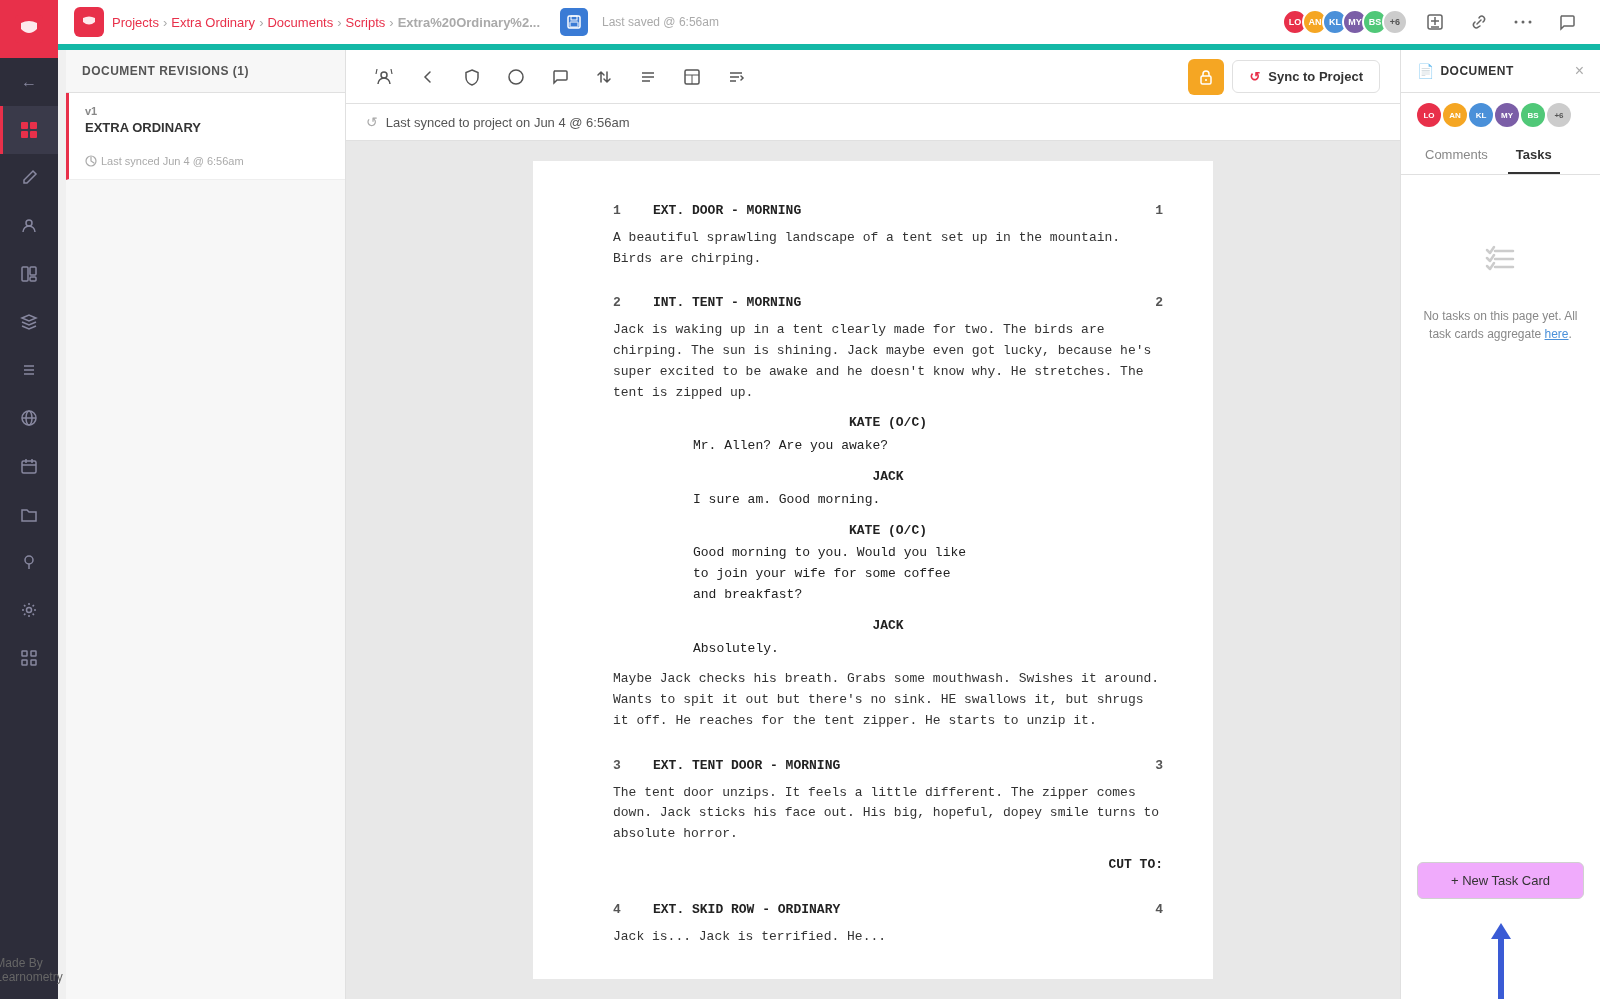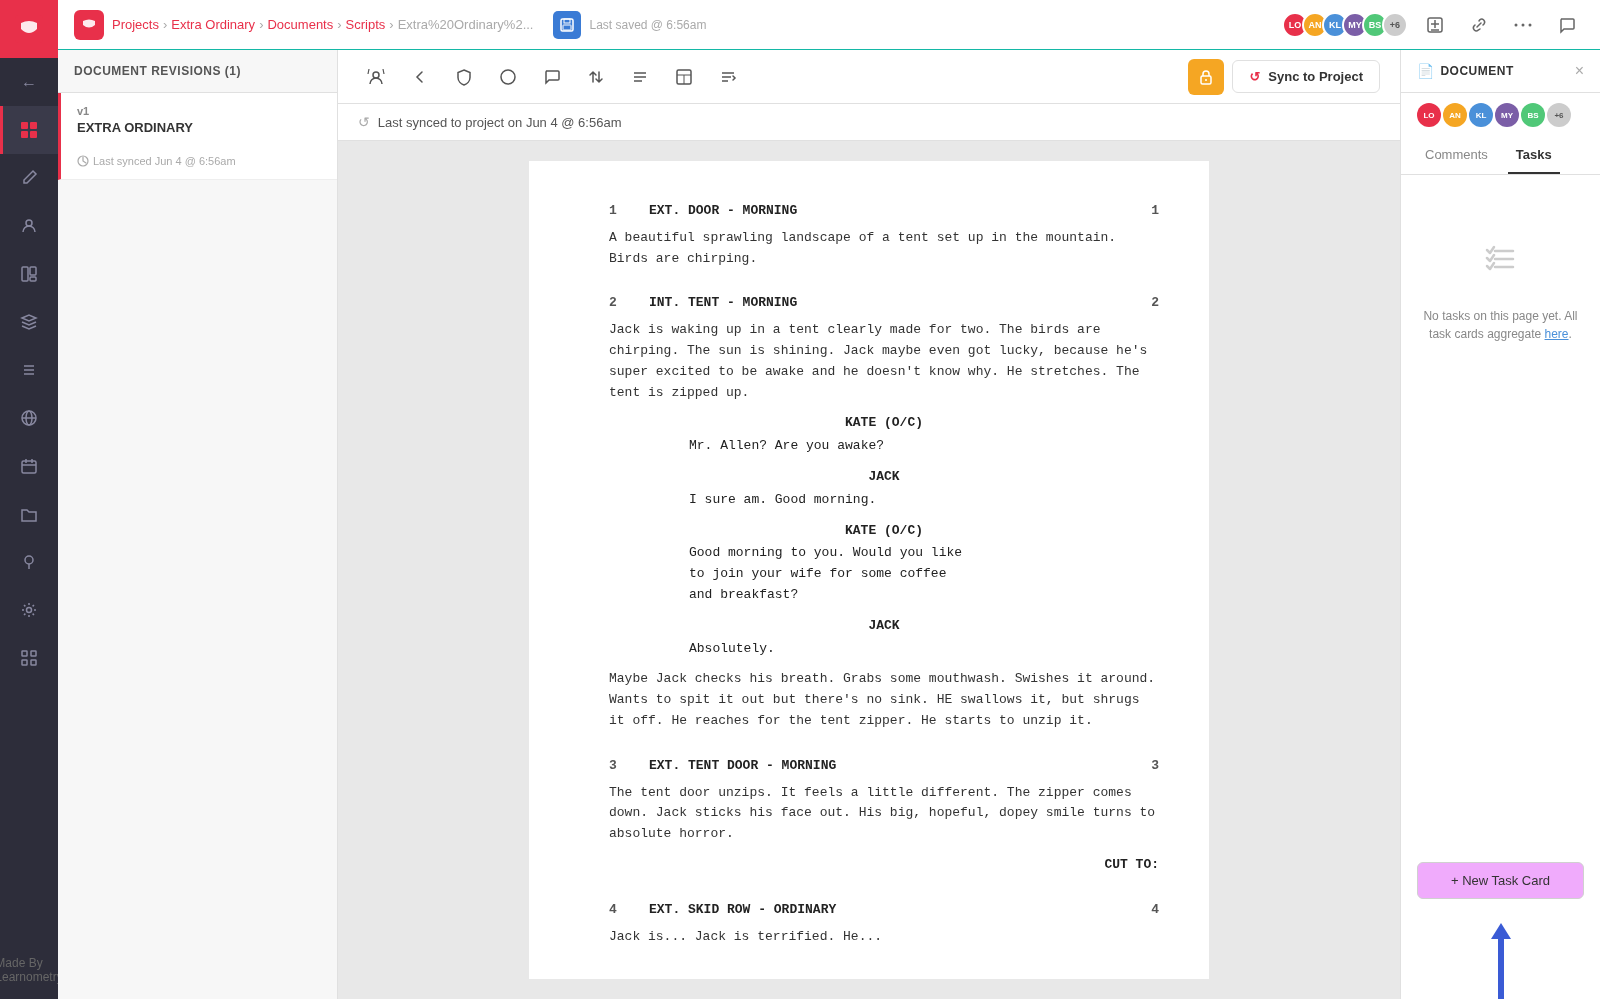--- a/index.html
+++ b/index.html
@@ -73,21 +73,21 @@
       flex: 1;
       display: flex;
       flex-direction: column;
       overflow: hidden;
     }
 
     
     .topbar {
       height: 50px;
       background: #fff;
-      border-bottom: 1px solid #14b8a6;
+      border-bottom: 6px solid #14b8a6;
       display: flex;
       align-items: center;
       padding: 0 16px;
       gap: 8px;
       flex-shrink: 0;
     }
     .topbar-brand {
       width: 30px;
       height: 30px;
       background: #e8304a;
@@ -99,26 +99,26 @@
     }
     .breadcrumb {
       display: flex;
       align-items: center;
       gap: 4px;
       font-size: 13px;
       color: #888;
     }
     .breadcrumb a { color: #e8304a; text-decoration: none; font-weight: 500; }
     .breadcrumb span { color: #aaa; }
-    .breadcrumb-current { color: #333; font-weight: 400; }
+    .breadcrumb-current { color: #333; font-weight: 700; }
     .topbar-save-icon {
       margin-left: 12px;
       display: flex;
       align-items: center;
-      gap: 8px;
+      gap: 14px;
     }
     .save-icon-box {
       width: 28px;
       height: 28px;
       background: #3a7bd5;
       border-radius: 5px;
       display: flex;
       align-items: center;
       justify-content: center;
       color: white;
@@ -165,20 +165,21 @@
       border-radius: 6px;
       cursor: pointer;
       color: #666;
     }
 
     
     .content-row {
       flex: 1;
       display: flex;
       overflow: hidden;
+      padding-left: 8px;
     }
 
     
     .revisions-panel {
       width: 280px;
       background: #f7f7f7;
       border-right: 1px solid #e0e0e0;
       display: flex;
       flex-direction: column;
       flex-shrink: 0;

